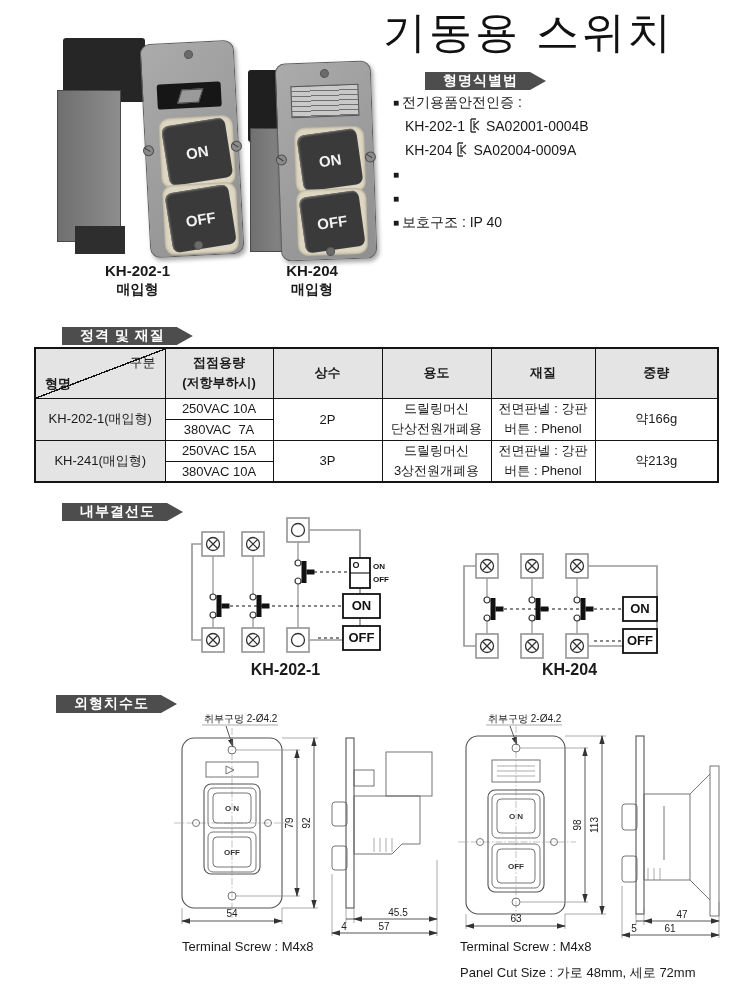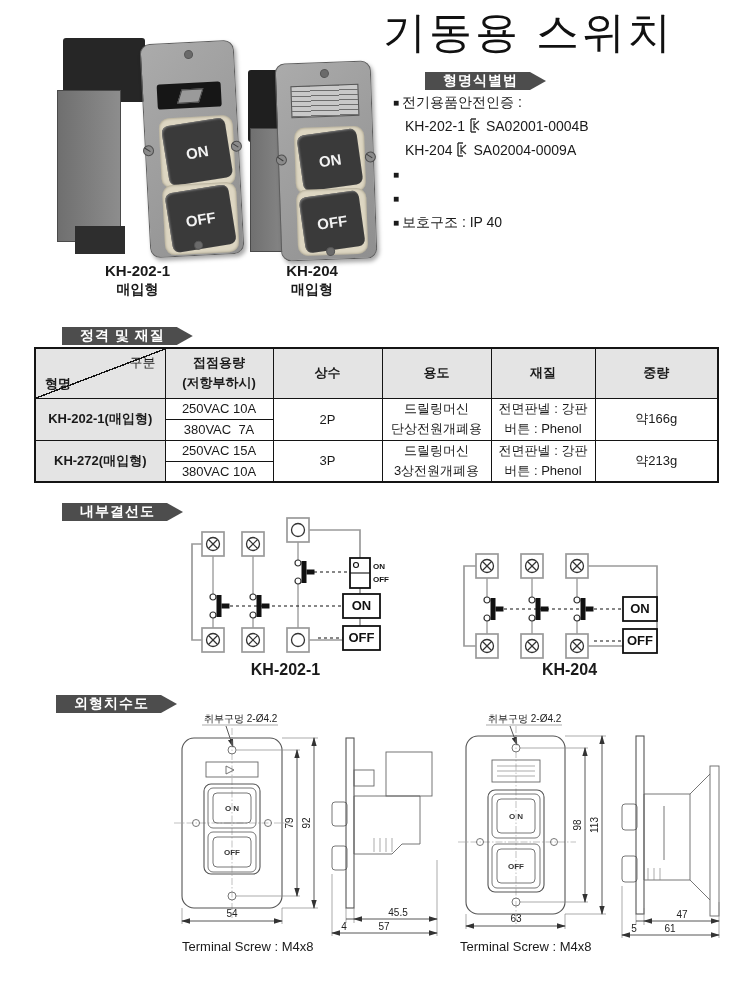--- a/index.html
+++ b/index.html
@@ -43,21 +43,21 @@
   .pcap .sub{font-size:14px;}
 
   
   .spec{position:absolute;left:34px;top:347px;border-collapse:collapse;table-layout:fixed;
         font-size:13px;border:2px solid #141414;}
   .spec td{border:1px solid #141414;text-align:center;vertical-align:middle;padding:0;}
   .spec tr{height:21px;}
   .spec tr.hrow{height:50px;}
   .shade{background:#e4e4e4;}
   .hd{font-weight:bold;}
-  .model{font-weight:bold;}
+  .model{font-weight:normal;}
   .two div{line-height:20px;}
   .corner{position:relative;background-image:linear-gradient(to bottom right,
         transparent calc(50% - .7px),#141414 calc(50% - .7px),#141414 calc(50% + .7px),transparent calc(50% + .7px));}
   .corner .ctop{position:absolute;top:5px;right:9px;font-weight:normal;}
   .corner .cbot{position:absolute;bottom:5px;left:9px;font-weight:bold;}
 
   
   .wcap{position:absolute;text-align:center;font-weight:bold;font-size:16px;}
   .notes{position:absolute;font-size:13px;line-height:26px;}
   .ol{stroke:#555;fill:none;stroke-width:1.1;}
@@ -205,21 +205,21 @@
       <td rowspan="2" class="two">
         <div>전면판넬 : 강판</div>
         <div>버튼 : Phenol</div>
       </td>
       <td rowspan="2">약166g</td>
     </tr>
     <tr>
       <td>380VAC&nbsp;&nbsp;7A</td>
     </tr>
     <tr>
-      <td rowspan="2" class="shade model">KH-272(매입형)</td>
+      <td rowspan="2" class="shade model">KH-241(매입형)</td>
       <td>250VAC 15A</td>
       <td rowspan="2">3P</td>
       <td rowspan="2" class="two">
         <div>드릴링머신</div>
         <div>3상전원개폐용</div>
       </td>
       <td rowspan="2" class="two">
         <div>전면판넬 : 강판</div>
         <div>버튼 : Phenol</div>
       </td>
@@ -435,15 +435,16 @@
     <line class="ext" x1="186" y1="176" x2="186" y2="228"></line>
     <line class="dim" x1="186" y1="225" x2="283" y2="225" marker-start="url(#ar)" marker-end="url(#ar)"></line>
     <text class="dt" x="234" y="222" text-anchor="middle">61</text>
   </svg>
 
   <div class="notes" style="left:182px;top:934px">
     <div>Terminal Screw : M4x8</div>
   </div>
   <div class="notes" style="left:460px;top:934px">
     <div>Terminal Screw : M4x8</div>
+    <div>Panel Cut Size : 가로 48mm, 세로 72mm</div>
   </div>
 
 </div>
 
 </body></html>

